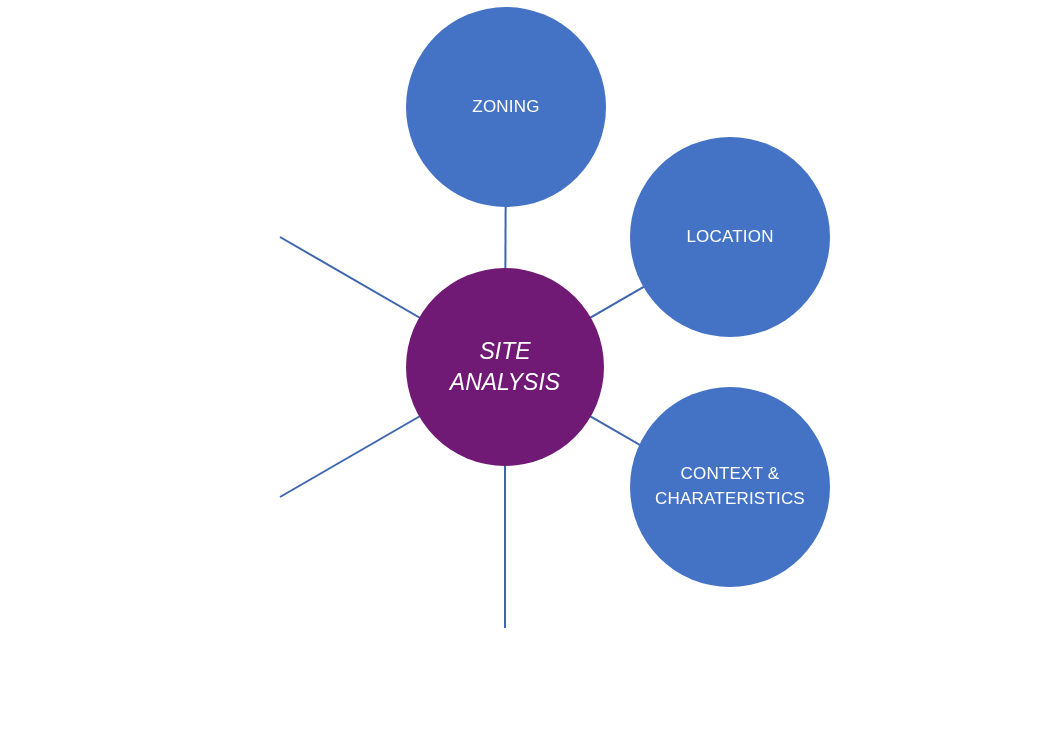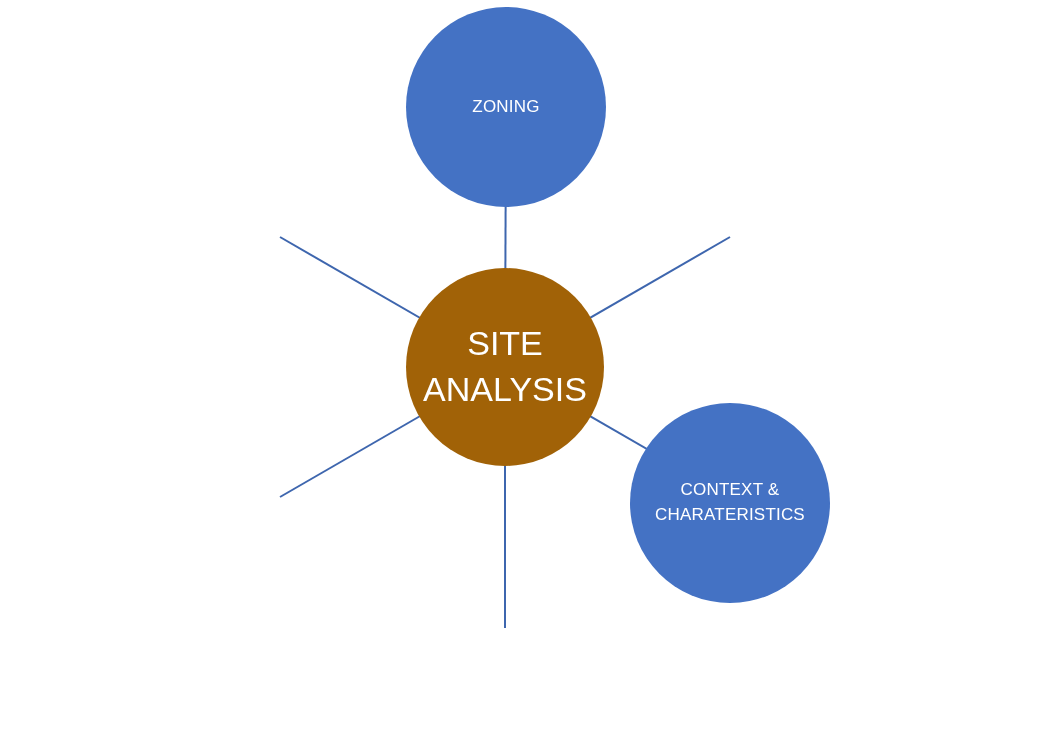--- a/index.html
+++ b/index.html
@@ -40,29 +40,30 @@
     width: 200px;
     height: 200px;
     background: #4472c4;
     font-size: 17px;
     line-height: 1.45;
     letter-spacing: 0.2px;
   }
   .hub {
     width: 198px;
     height: 198px;
-    background: #a16207;
-    font-size: 34px;
+    background: #701a75;
+    font-size: 23px;
     line-height: 1.35;
+    font-style: italic;
   }
   .node-zoning      { left: 406px; top: 7px;   }
   .node-sowt        { left: 180px; top: 137px; }
   .node-location    { left: 630px; top: 137px; }
   .node-demand      { left: 180px; top: 397px; }
-  .node-context     { left: 630px; top: 403px; }
+  .node-context     { left: 630px; top: 387px; }
   .node-surronding  { left: 405px; top: 528px; }
   .node-hub         { left: 406px; top: 268px; }
 </style>
 </head>
 <body>
 
 <div class="canvas">
 
   <svg class="connectors" viewBox="0 0 1061 736" xmlns="http://www.w3.org/2000/svg">
     <line x1="505" y1="367" x2="506" y2="107"></line>
@@ -71,20 +72,23 @@
     <line x1="505" y1="367" x2="280" y2="497"></line>
     <line x1="505" y1="367" x2="730" y2="497"></line>
     <line x1="505" y1="367" x2="505" y2="628"></line>
   </svg>
 
   <div class="node sat node-zoning">
     <span>ZONING</span>
   </div>
 
 
+  <div class="node sat node-location">
+    <span>LOCATION</span>
+  </div>
 
 
   <div class="node sat node-context">
     <span>CONTEXT &amp;
 CHARATERISTICS</span>
   </div>
 
 
   <div class="node hub node-hub">
     <span>SITE

